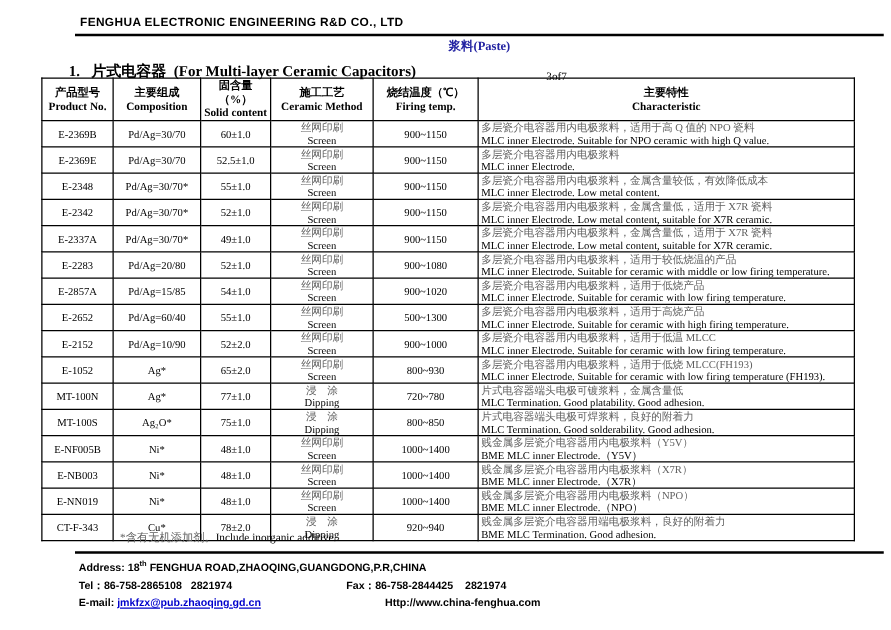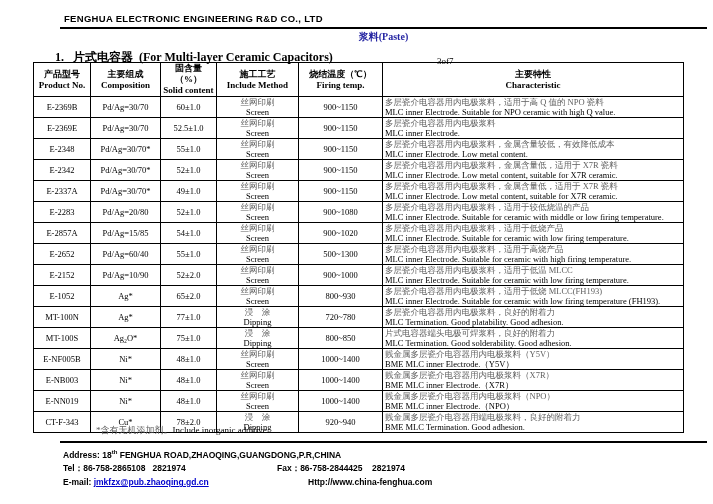--- a/index.html
+++ b/index.html
@@ -77,21 +77,21 @@
         <col style="width:56px">
       <col style="width:82px">
         <col style="width:84px">
         <col style="width:301px">
     </colgroup>
     <thead>
       <tr>
         <th><span>产品型号</span><br><span>Product No.</span></th>
         <th><span>主要组成</span><br><span>Composition</span></th>
         <th><span>固含量（%）</span><br><span>Solid content</span></th>
-        <th><span>施工工艺</span><br><span>Include Method</span></th>
+        <th><span>施工工艺</span><br><span>Ceramic Method</span></th>
         <th><span>烧结温度（℃）</span><br><span>Firing temp.</span></th>
         <th><span>主要特性</span><br><span>Characteristic</span></th>
       </tr>
     </thead>
     <tbody>
         <tr>
           <td class="c">E-2369B</td>
           <td class="c">Pd/Ag=30/70</td>
           <td class="c">60±1.0</td>
           <td class="c"><span class="zh">丝网印刷</span><br>Screen</td>
@@ -169,21 +169,21 @@
           <td class="c"><span class="zh">丝网印刷</span><br>Screen</td>
           <td class="c">800~930</td>
           <td class="l"><span class="zh">多层瓷介电容器用内电极浆料，适用于低烧 MLCC(FH193)</span><br>MLC inner Electrode. Suitable for ceramic with low firing temperature (FH193).</td>
         </tr>
         <tr>
           <td class="c">MT-100N</td>
           <td class="c">Ag*</td>
           <td class="c">77±1.0</td>
           <td class="c"><span class="zh">浸　涂</span><br>Dipping</td>
           <td class="c">720~780</td>
-          <td class="l"><span class="zh">多层瓷介电容器用内电极浆料，良好的附着力</span><br>MLC Termination. Good platability. Good adhesion.</td>
+          <td class="l"><span class="zh">片式电容器端头电极可镀浆料，金属含量低</span><br>MLC Termination. Good platability. Good adhesion.</td>
         </tr>
         <tr>
           <td class="c">MT-100S</td>
           <td class="c">Ag₂O*</td>
           <td class="c">75±1.0</td>
           <td class="c"><span class="zh">浸　涂</span><br>Dipping</td>
           <td class="c">800~850</td>
           <td class="l"><span class="zh">片式电容器端头电极可焊浆料，良好的附着力</span><br>MLC Termination. Good solderability. Good adhesion.</td>
         </tr>
         <tr>

